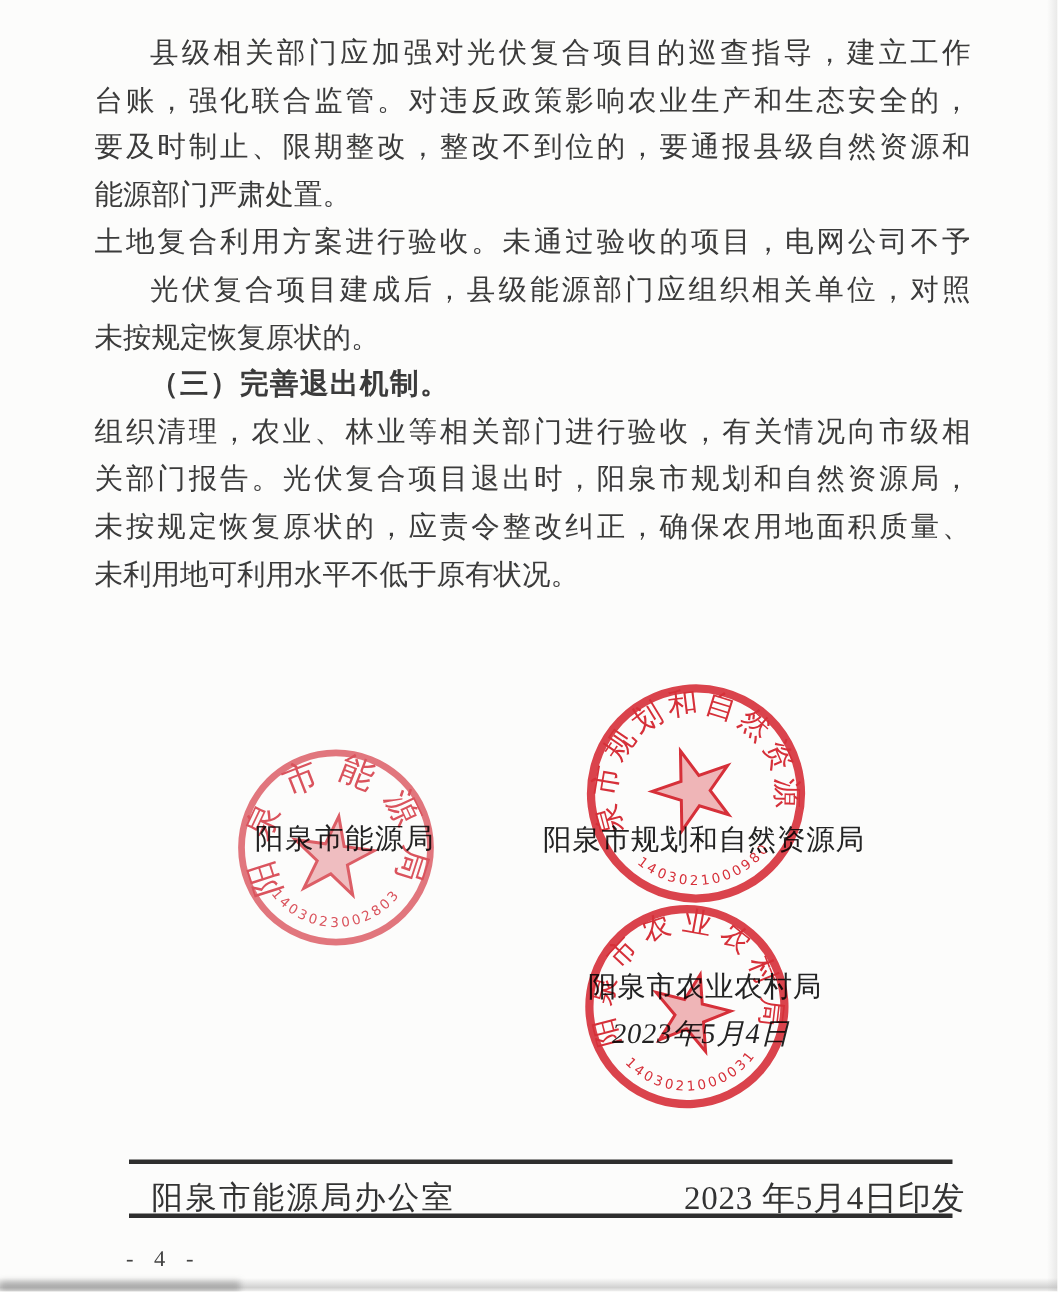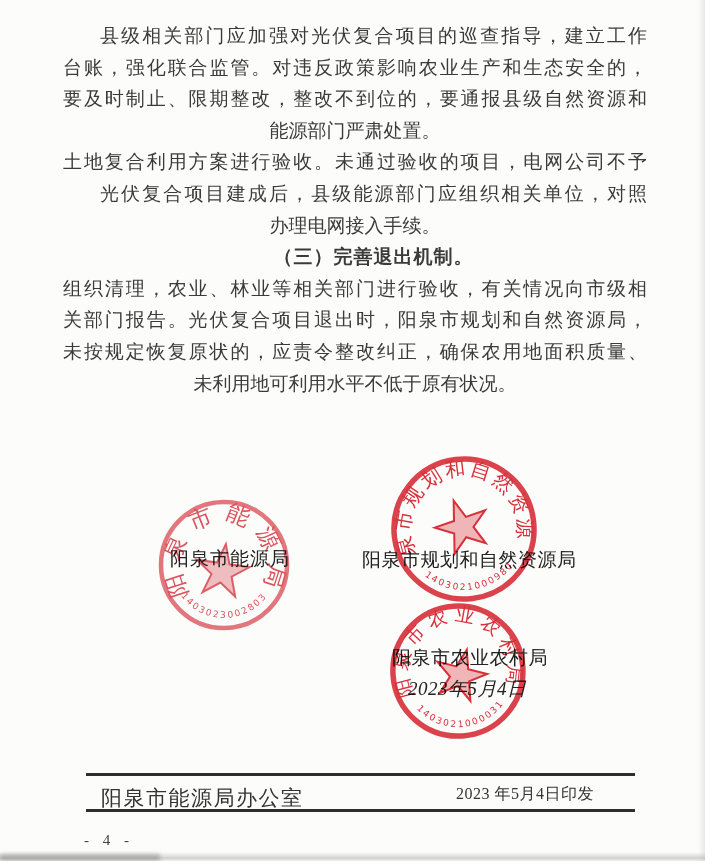--- a/index.html
+++ b/index.html
@@ -7,21 +7,21 @@
     width:705px;height:861px;position:relative;overflow:hidden;
     background:#fcfcfb;
     font-family:"Liberation Serif","DejaVu Serif",serif;
   }
   .page{position:absolute;inset:0;}
   
   .bodytext{
     position:absolute;left:63px;top:20px;width:584px;
     font-size:19px;line-height:31.6px;color:#3b3b3b;
   }
-  .bl{height:31.6px;white-space:nowrap;text-align:center;}
+  .bl{height:31.6px;white-space:nowrap;}
   .bl.j{white-space:normal;text-align:justify;text-align-last:justify;}
   .bl.ind{text-indent:37px;}
   .bl.bold{font-weight:700;letter-spacing:1px;}
   
   .seal{position:absolute;mix-blend-mode:multiply;}
   #seal1{left:146px;top:487px;}
   #seal2{left:388px;top:453px;transform:rotate(-7deg);}
   #seal3{left:388px;top:601px;transform:rotate(-4deg);}
   .arct{font-family:"Liberation Serif","DejaVu Serif",serif;}
   #seal1 .arct{font-size:23px;letter-spacing:10px;fill:#dd545e;}
@@ -37,21 +37,21 @@
   }
   #lab1{left:170px;top:546px;letter-spacing:1px;}
   #lab2{left:362px;top:547px;letter-spacing:0.5px;}
   #lab3{left:392px;top:645px;letter-spacing:0.5px;}
   #date3{left:408px;top:676px;letter-spacing:0.5px;font-style:italic;}
   
   .rule{position:absolute;left:86px;width:549px;height:3px;background:#2e2e2e;}
   #rule1{top:773px;}
   #rule2{top:809px;}
   #office{position:absolute;left:101px;top:784px;font-size:21px;color:#333;letter-spacing:1.5px;white-space:nowrap;}
-  #pdate{position:absolute;left:456px;top:784px;font-size:16px;color:#333;letter-spacing:0.5px;white-space:nowrap;}
+  #pdate{position:absolute;left:456px;top:784px;font-size:22px;color:#333;letter-spacing:0.5px;white-space:nowrap;}
   #pageno{position:absolute;left:84px;top:832px;font-size:15px;color:#444;letter-spacing:5px;white-space:nowrap;}
   
   #edge-bottom{
     position:absolute;left:0;top:852px;width:705px;height:9px;
     background:linear-gradient(180deg,rgba(255,255,255,0) 0%,rgba(140,140,140,0.38) 70%,rgba(195,195,195,0.18) 100%);
   }
   #edge-bottom-left{
     position:absolute;left:0;top:854px;width:160px;height:7px;
     background:rgba(105,105,105,0.4);filter:blur(2px);
   }
@@ -65,21 +65,21 @@
 
 <div class="page">
 
   <div class="bodytext">
     <div class="bl j ind">县级相关部门应加强对光伏复合项目的巡查指导，建立工作</div>
     <div class="bl j">台账，强化联合监管。对违反政策影响农业生产和生态安全的，</div>
     <div class="bl j">要及时制止、限期整改，整改不到位的，要通报县级自然资源和</div>
     <div class="bl">能源部门严肃处置。</div>
     <div class="bl j">土地复合利用方案进行验收。未通过验收的项目，电网公司不予</div>
     <div class="bl j ind">光伏复合项目建成后，县级能源部门应组织相关单位，对照</div>
-    <div class="bl">办理电网接入手续。</div>
+    <div class="bl">未按规定恢复原状的。</div>
     <div class="bl ind bold">（三）完善退出机制。</div>
     <div class="bl j">组织清理，农业、林业等相关部门进行验收，有关情况向市级相</div>
     <div class="bl j">关部门报告。光伏复合项目退出时，阳泉市规划和自然资源局，</div>
     <div class="bl j">未按规定恢复原状的，应责令整改纠正，确保农用地面积质量、</div>
     <div class="bl">未利用地可利用水平不低于原有状况。</div>
   </div>
 
   <svg id="seal1" class="seal" width="156" height="156" viewBox="0 0 156 156">
     <defs>
       <path id="star-shape" d="M0 -1 L0.2246 -0.309 L0.9511 -0.309 L0.3633 0.118 L0.5878 0.809 L0 0.382 L-0.5878 0.809 L-0.3633 0.118 L-0.9511 -0.309 L-0.2246 -0.309 Z" vector-effect="non-scaling-stroke"></path>

